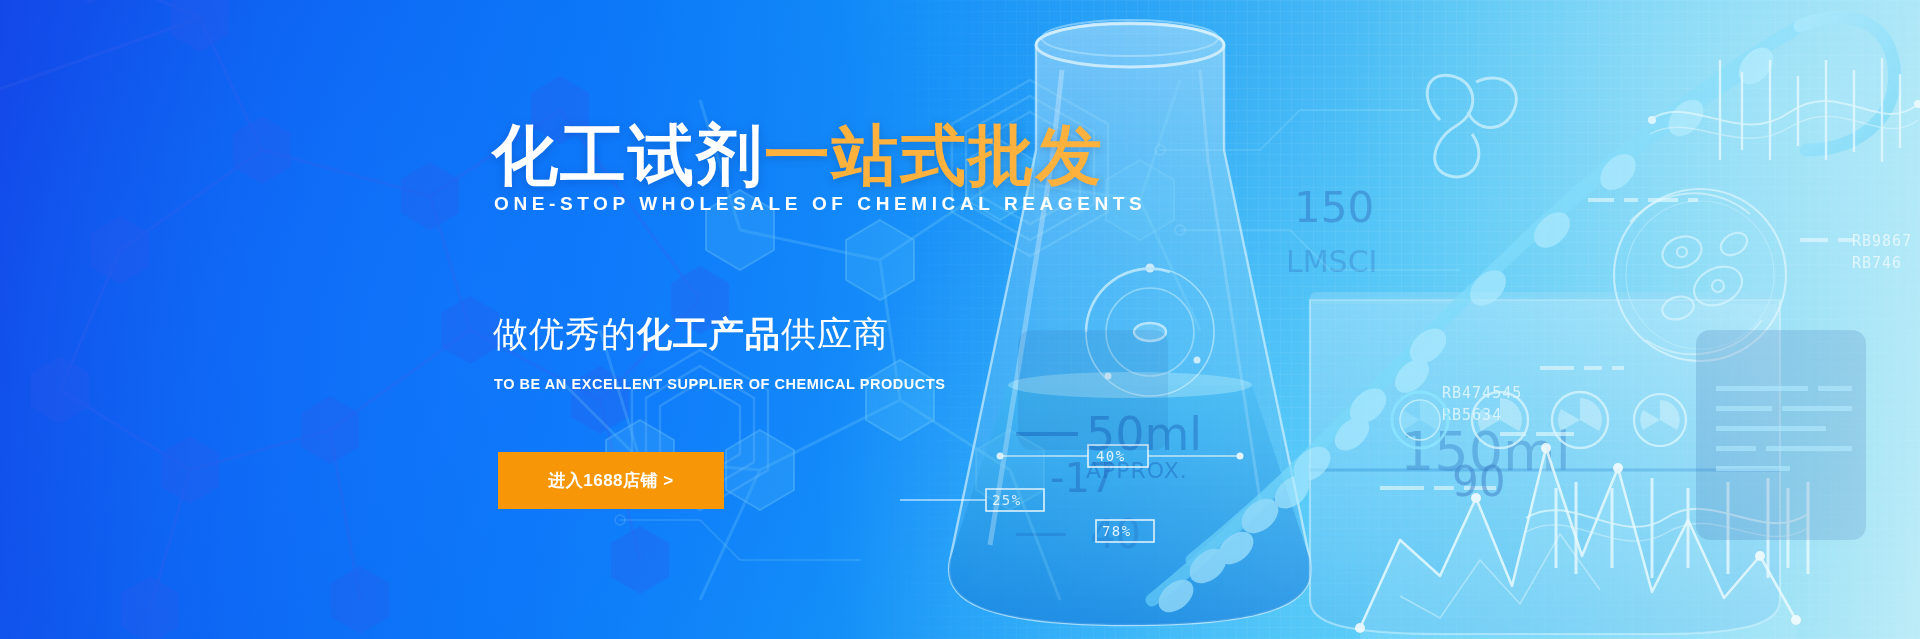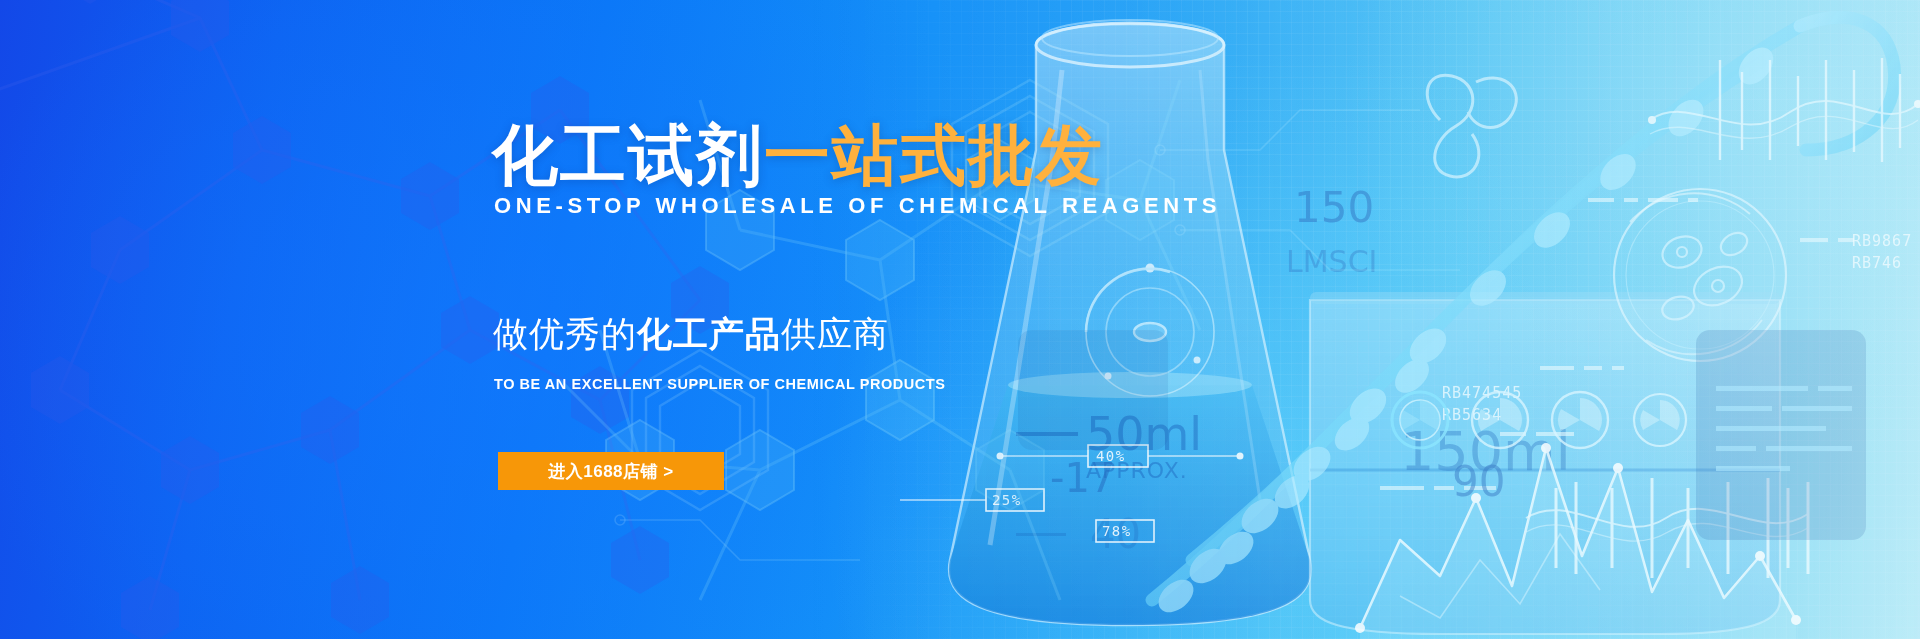--- a/index.html
+++ b/index.html
@@ -60,21 +60,21 @@
     font-size:66px;line-height:1;font-weight:bold;
     letter-spacing:2px;
     white-space:nowrap;
     text-shadow:0 2px 10px rgba(0,40,120,.25);
   }
   .headline .w{color:#ffffff;}
   .headline .o{color:#ffb13d;}
 
   .headline-en{
     position:absolute;left:494px;top:193px;
-    font-size:22px;font-weight:bold;color:#ffffff;
+    font-size:19px;font-weight:bold;color:#ffffff;
     letter-spacing:4.6px;
     white-space:nowrap;
   }
 
   .subline{
     position:absolute;left:493px;top:311px;
     font-size:35px;color:#ffffff;letter-spacing:1px;
     white-space:nowrap;
     font-weight:300;
   }
@@ -82,21 +82,21 @@
 
   .subline-en{
     position:absolute;left:494px;top:376px;
     font-size:14.5px;font-weight:bold;color:#ffffff;
     letter-spacing:.55px;
     white-space:nowrap;
   }
 
   .cta{
     position:absolute;left:498px;top:452px;
-    width:226px;height:38px;
+    width:226px;height:57px;
     background:#f79708;
     border:0;border-radius:0;
     color:#ffffff;font-size:17px;font-weight:bold;
     letter-spacing:.5px;
     cursor:pointer;
     display:flex;align-items:center;justify-content:center;
     font-family:"Liberation Sans","DejaVu Sans",sans-serif;
   }
 </style>
 </head>

